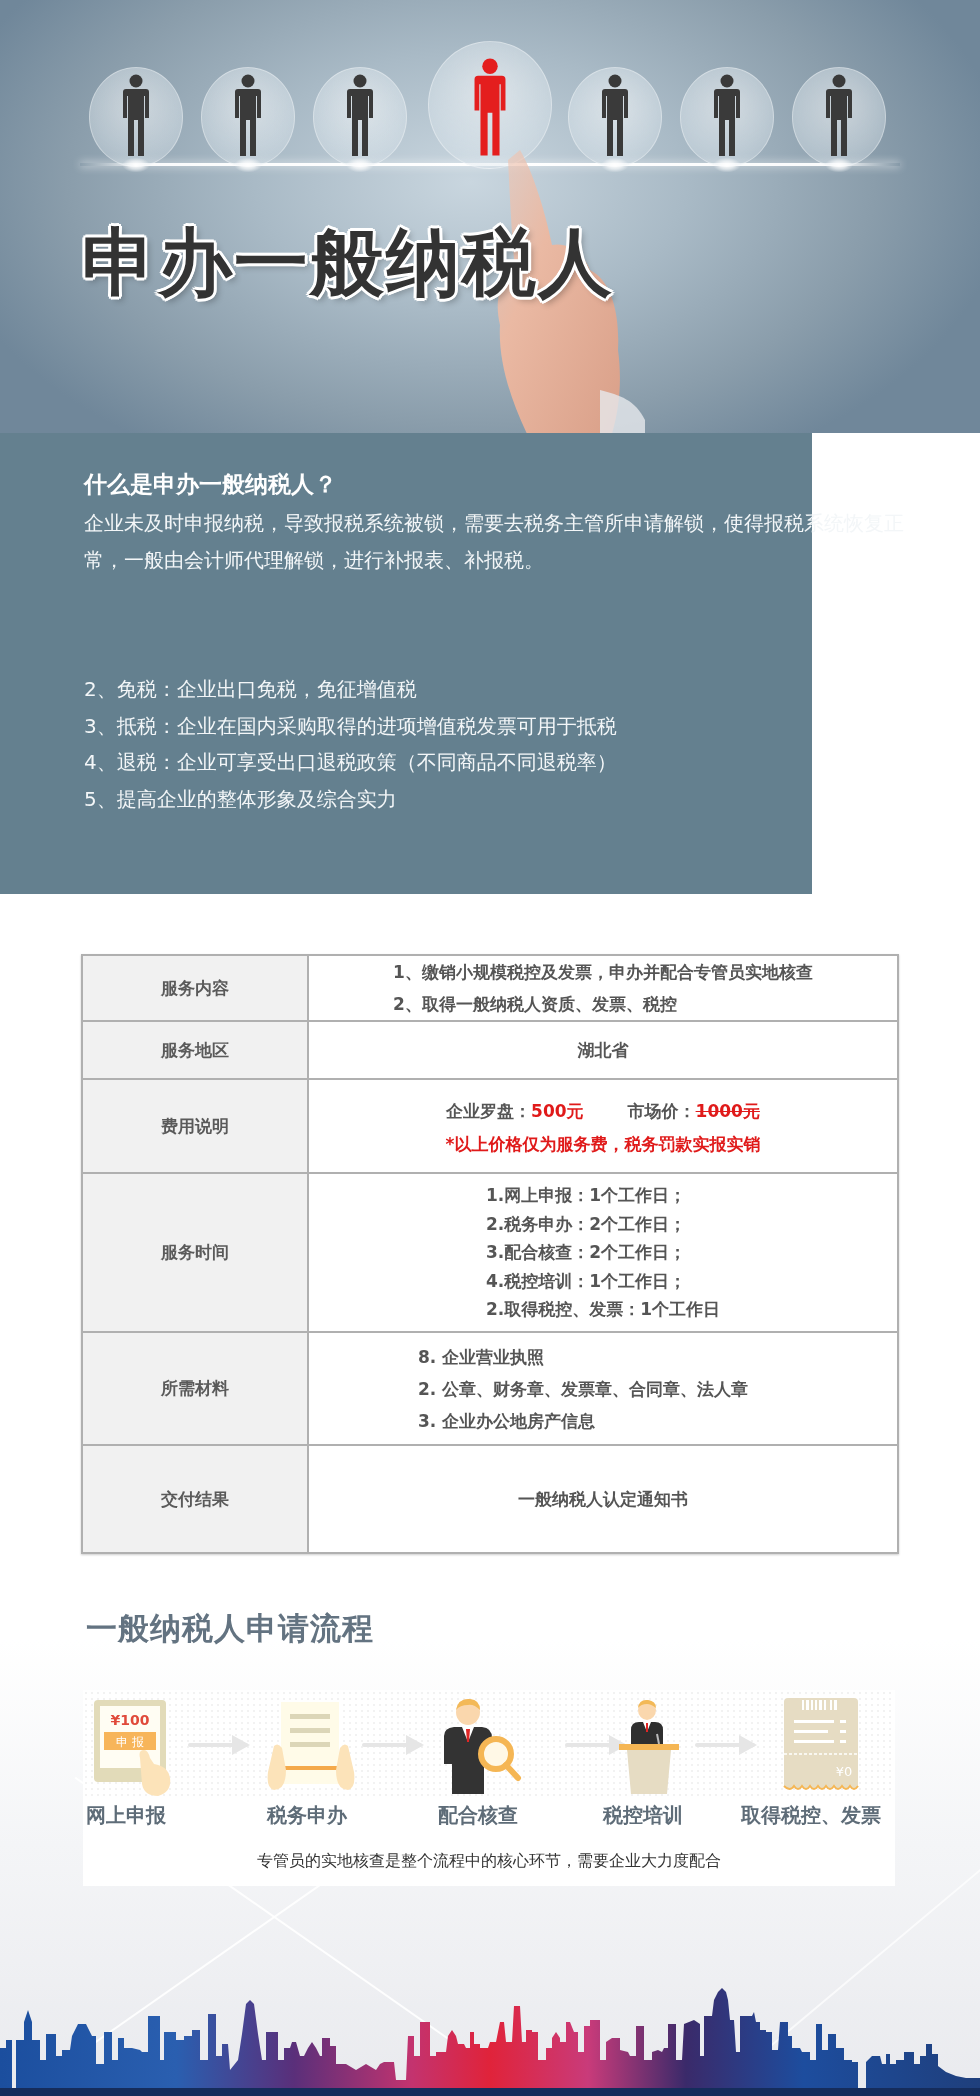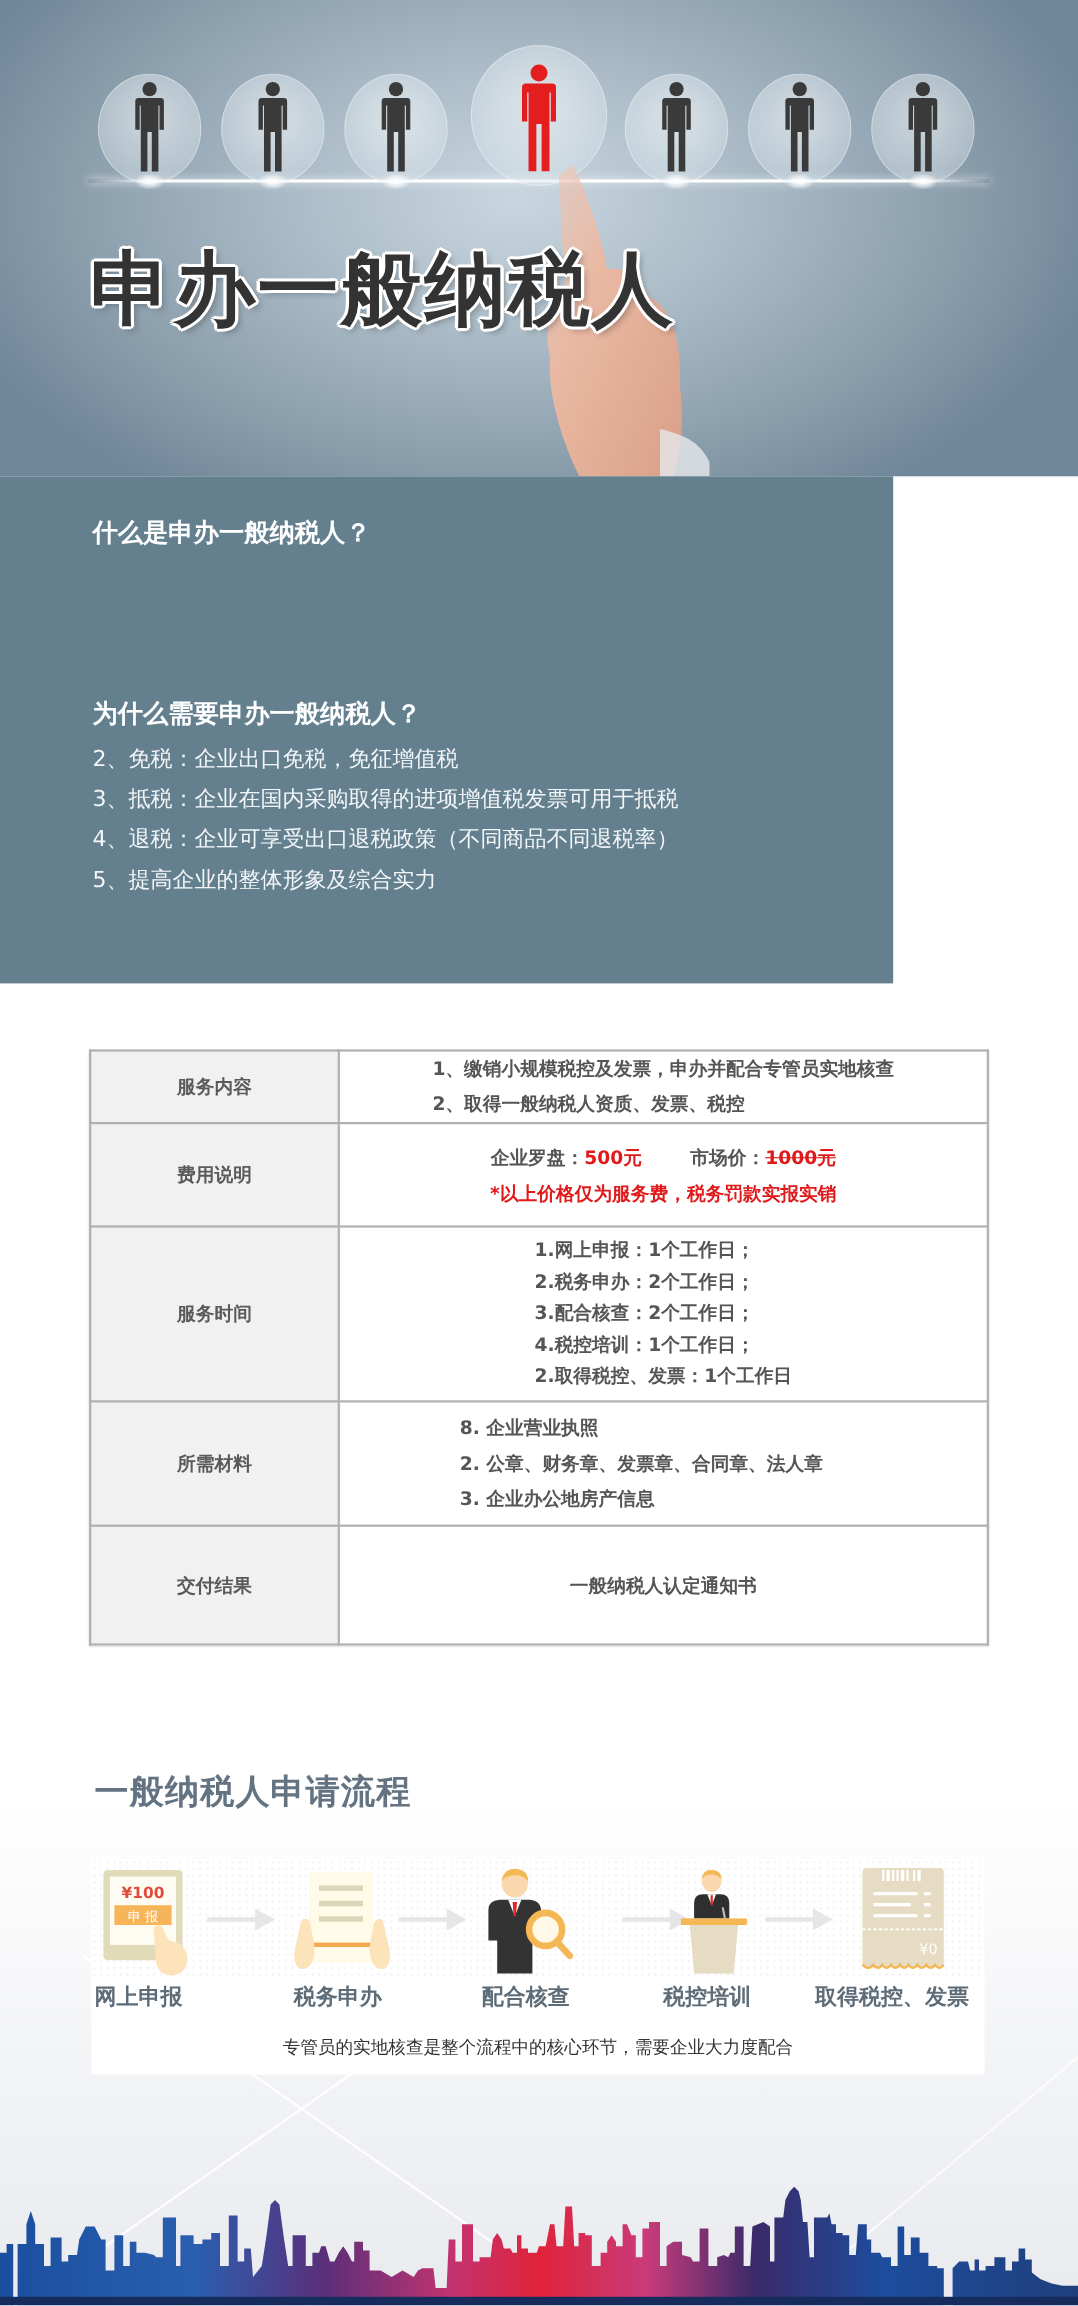--- a/index.html
+++ b/index.html
@@ -148,40 +148,44 @@
       </defs>
     <path d="M50 0 C62 20 75 60 82 95 C95 92 112 100 120 120 C140 130 150 160 148 200 C152 230 150 260 140 290 L60 290 C40 250 28 210 30 175 C24 150 30 130 45 120 C42 90 40 50 38 10 Z" fill="url(#skin)"></path>
     <path d="M130 240 C150 245 165 250 175 270 L175 290 L130 290 Z" fill="#e6e9ec" opacity=".8"></path>
   </svg>
 
   <h1 class="hero-title">申办一般纳税人</h1>
 </section>
 
 <section class="info">
   <h2 style="top:36px">什么是申办一般纳税人？</h2>
-
-  <h2 style="top:200px">为什么需要申办一般纳税人？</h2>
+  <p class="para" style="top:72px">企业未及时申报纳税，导致报税系统被锁，需要去税务主管所申请解锁，使得报税系统恢复正常，一般由会计师代理解锁，进行补报表、补报税。</p>
+
   <ul style="top:238px">
     <li>2、免税：企业出口免税，免征增值税</li>
     <li>3、抵税：企业在国内采购取得的进项增值税发票可用于抵税</li>
     <li>4、退税：企业可享受出口退税政策（不同商品不同退税率）</li>
     <li>5、提高企业的整体形象及综合实力</li>
   </ul>
 </section>
 
 <table class="svc-table">
   <tbody>
       <tr style="height:60px">
     <td class="label">服务内容</td>
     <td class="val">
       <div class="lines" style="line-height:32px">
         <div>1、缴销小规模税控及发票，申办并配合专管员实地核查</div>
         <div>2、取得一般纳税人资质、发票、税控</div>
       </div>
     </td>
+  </tr>
+  <tr style="height:58px">
+    <td class="label">服务地区</td>
+    <td class="val">湖北省</td>
   </tr>
   <tr style="height:94px">
     <td class="label">费用说明</td>
     <td class="val">
       <div style="line-height:36px">
         <span>企业罗盘：</span><span class="red">500元</span><span class="gap"></span><span>市场价：</span><span class="red strike">1000元</span>
       </div>
       <div class="red" style="line-height:30px">*以上价格仅为服务费，税务罚款实报实销</div>
     </td>
   </tr>

